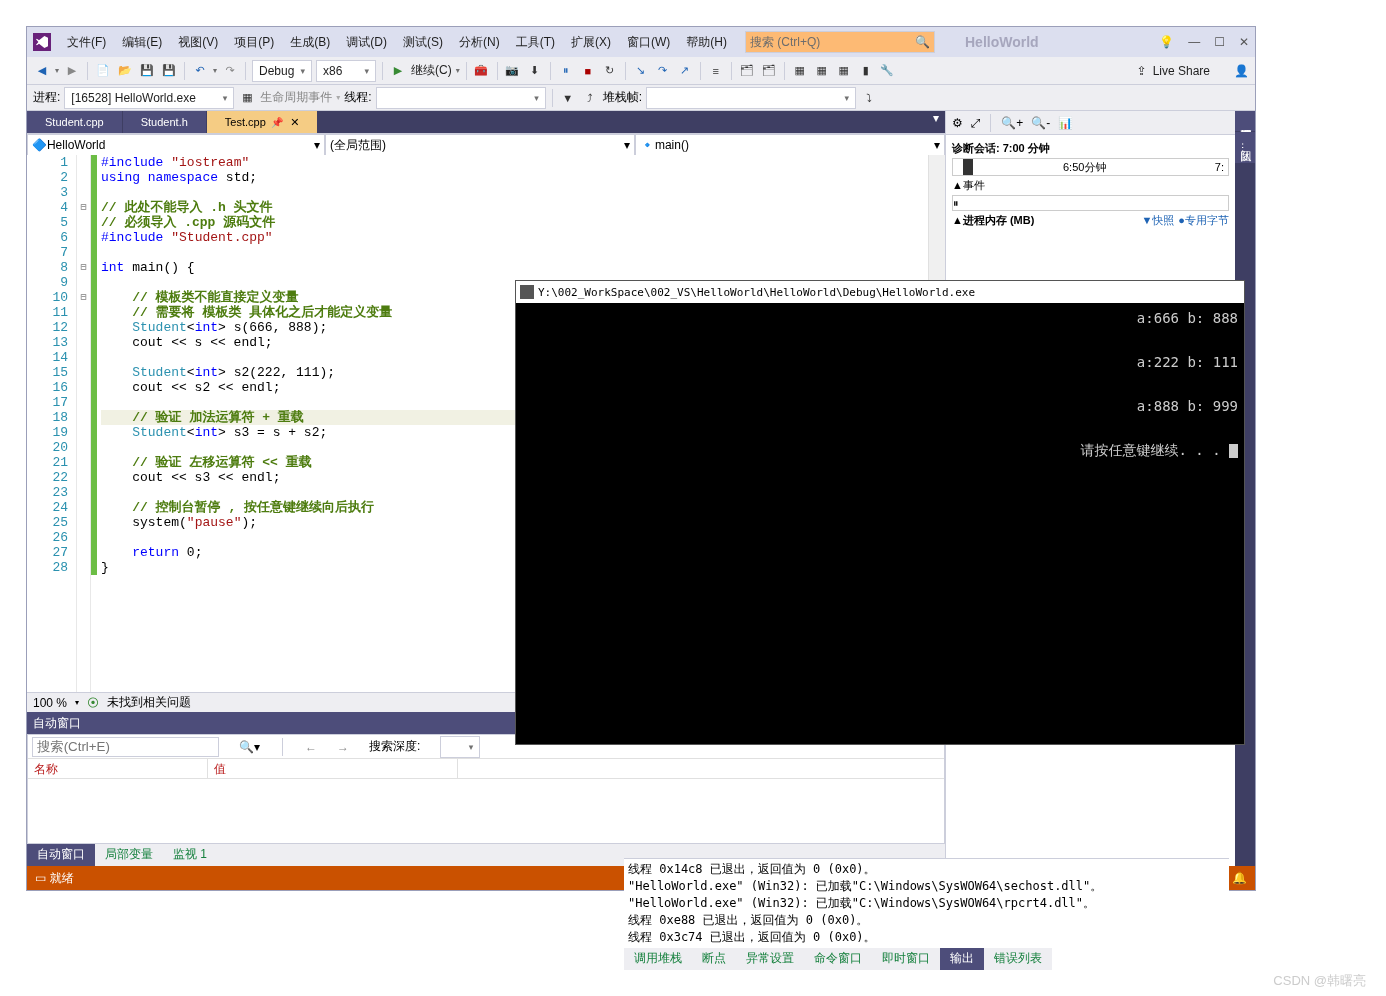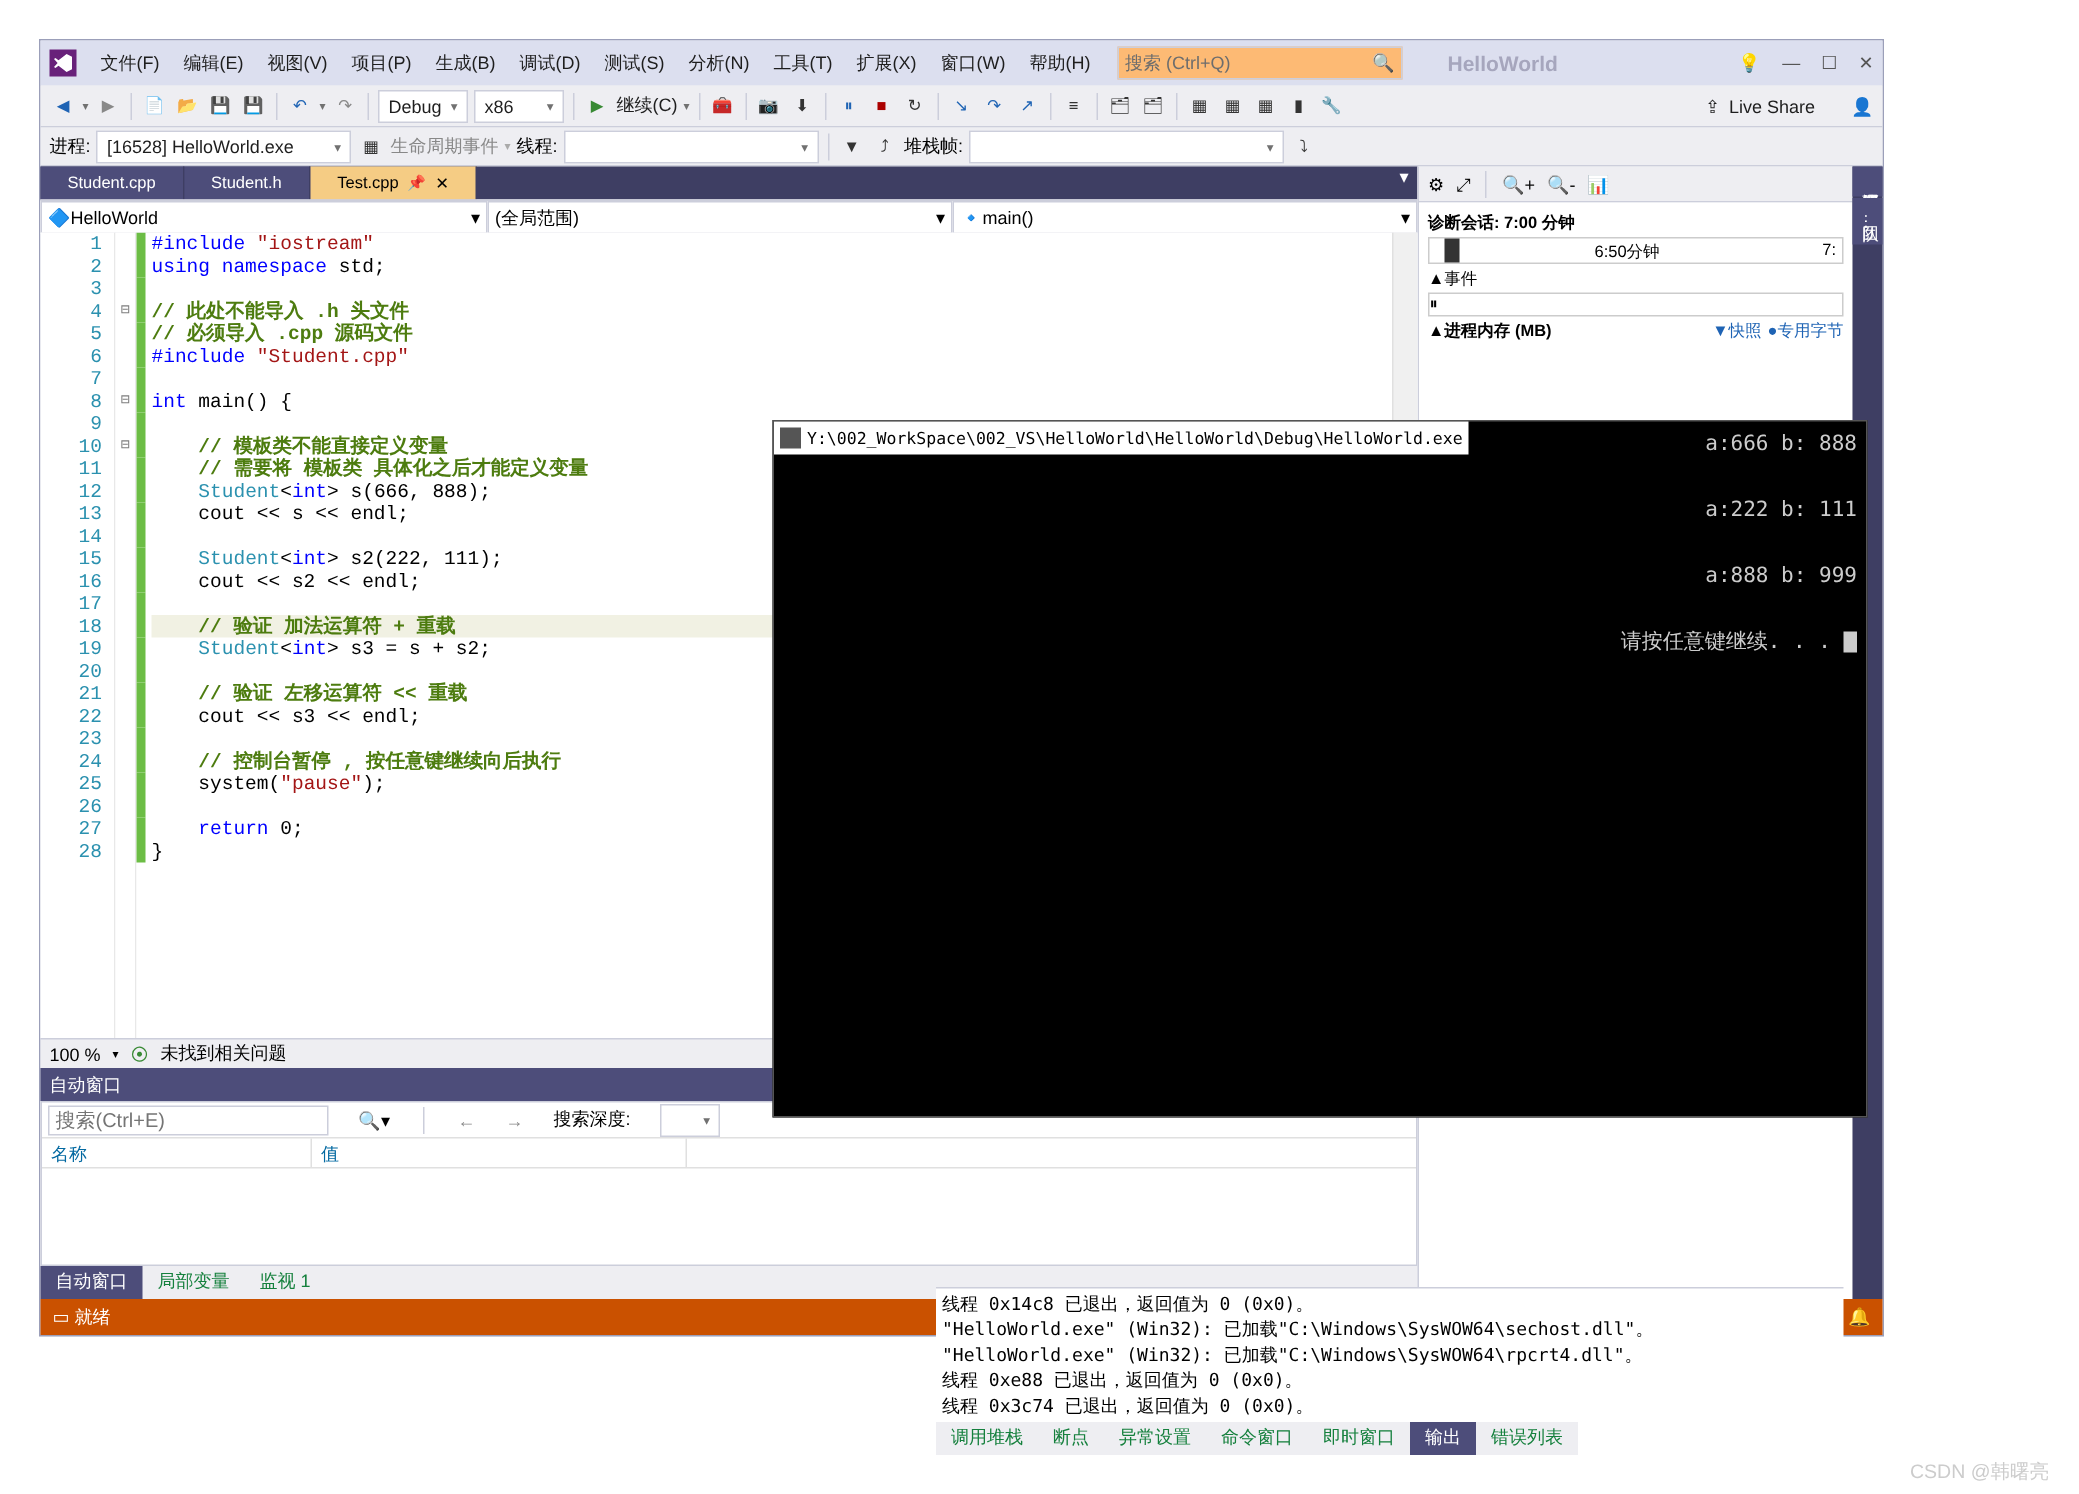--- a/index.html
+++ b/index.html
@@ -45,34 +45,34 @@
 .str { color:#a31515; }
 .cmt { color:#4d7c0f;font-weight:bold; }
 .typ { color:#2b91af; }
 .scroll-v { width:17px; background:#f0f0f0; border-left:1px solid #e0e0e0; }
 .zoom { height:20px; background:#eeeef2; border-top:1px solid #cccedb; display:flex; align-items:center; padding:0 6px; gap:8px; }
 .autos-title { height:22px; background:#4d4d7a; color:#fff; display:flex; align-items:center; padding:0 6px; }
 .autos-body { height:110px; background:#fff; border:1px solid #cccedb; display:flex; flex-direction:column;}
 .autos-search{height:24px;display:flex;align-items:center;padding:0 4px;gap:20px;border-bottom:1px solid #e0e0e0;}
 .autos-search input{flex:0 0 160px;height:20px;border:1px solid #cccedb;padding:0 4px;}
 .autos-cols{height:20px;display:flex;border-bottom:1px solid #e0e0e0;}
-.autos-cols div{padding:2px 6px;border-right:1px solid #e0e0e0;color:#0369a1;}
+.autos-cols div{padding:2px 6px;border-right:1px solid #e0e0e0;color:#b91c1c;}
 .bottom-tabs{height:22px;background:#eeeef2;display:flex;}
 .btab{padding:2px 10px;color:#15803d;cursor:default;}
 .btab.active{background:#4d4d7a;color:#fff;}
 .right-area{width:290px;display:flex;flex-direction:column;background:#eeeef2;border-left:1px solid #cccedb;}
 .diag-title{height:22px;background:#4d4d7a;color:#fff;display:flex;align-items:center;padding:0 6px;}
 .diag-tb{height:24px;display:flex;align-items:center;gap:8px;padding:0 6px;border-bottom:1px solid #cccedb;}
 .diag-body{padding:4px 6px;background:#fff;flex:1;}
 .diag-row{display:flex;align-items:center;font-size:11px;padding:2px 0;}
 .vtab-strip{width:20px;background:#3e3e63;display:flex;flex-direction:column;}
 .vtab{writing-mode:vertical-rl;color:#fff;padding:10px 2px;font-size:11px;background:#4d4d7a;margin-bottom:1px;cursor:default;}
 .statusbar{height:24px;background:#ca5100;color:#fff;display:flex;align-items:center;padding:0 8px;}
 .statusbar .right{margin-left:auto;display:flex;align-items:center;gap:6px;}
-.console-win{position:absolute;left:515px;top:280px;width:730px;height:465px;background:#000;border:1px solid #555;display:flex;flex-direction:row;font-family:SimSun,"NSimSun",monospace;}
+.console-win{position:absolute;left:515px;top:280px;width:730px;height:465px;background:#000;border:1px solid #555;display:flex;flex-direction:column;font-family:SimSun,"NSimSun",monospace;}
 .console-title{height:22px;background:#fff;color:#000;display:flex;align-items:center;padding:0 4px;gap:4px;font-size:11px;}
 .console-title .cicon{width:14px;height:14px;background:#555;display:inline-block;}
 .console-body{flex:1;color:#ccc;padding:4px 6px;font-size:14px;white-space:pre;line-height:22px;text-align:right;}
 .cursor{display:inline-block;width:9px;height:14px;background:#ccc;vertical-align:middle;}
 .output-area{position:absolute;left:624px;bottom:48px;width:605px;height:90px;background:#fff;font-family:SimSun,monospace;font-size:12px;padding:2px 4px;white-space:pre;overflow:hidden;border-top:1px solid #cccedb;}
 .btabs2{position:absolute;left:624px;bottom:26px;height:22px;display:flex;background:#eeeef2;}
 .watermark{position:absolute;right:20px;bottom:6px;color:#ccc;font-size:13px;}
 </style>
 </head>
 <body>

